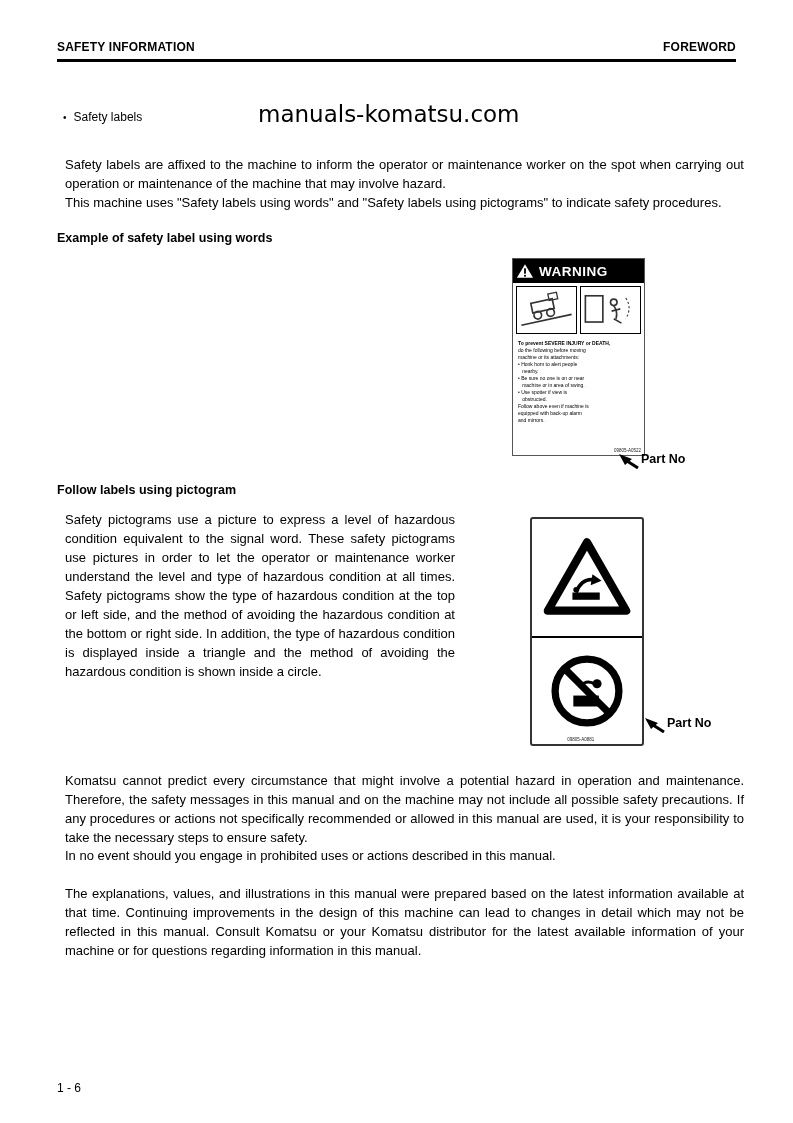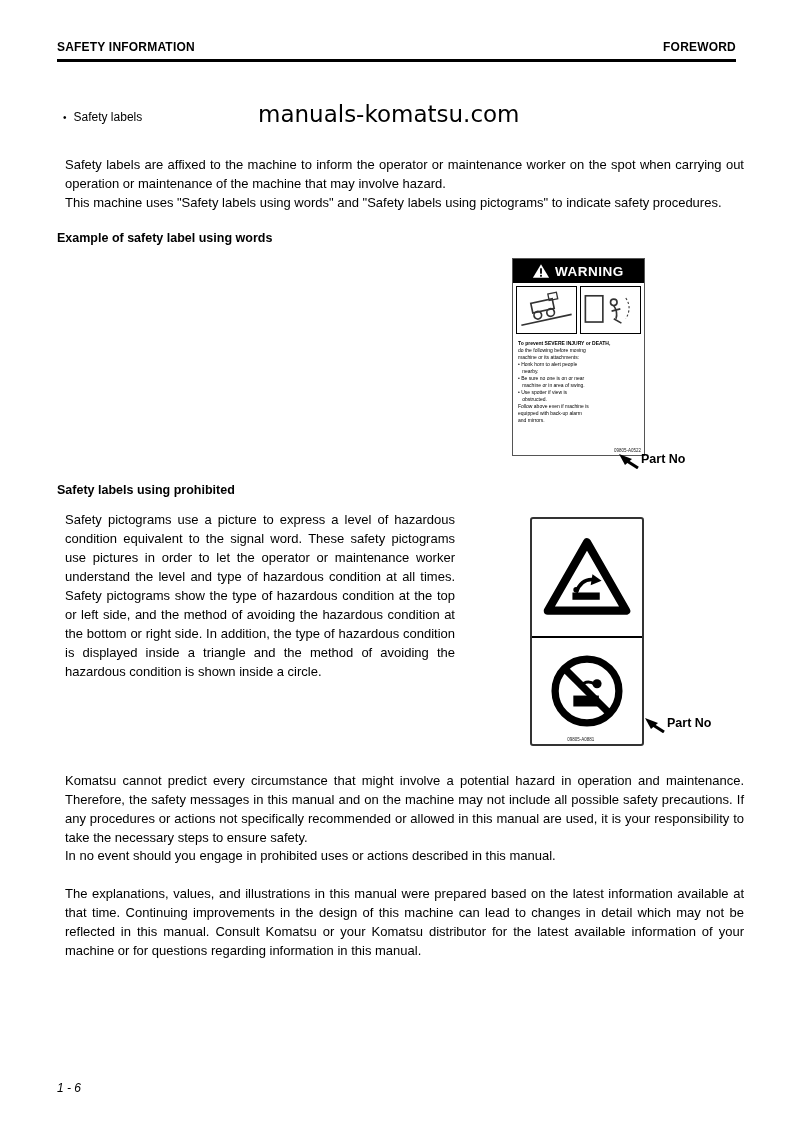--- a/index.html
+++ b/index.html
@@ -21,27 +21,27 @@
   .p1{top:147px;}
   .p2{top:185px;text-align:left;}
   .heading{position:absolute;left:57px;font-size:12.5px;font-weight:bold;}
   .h-example{top:231px;}
   .h-pictogram{top:483px;}
   .p-pictogram{top:502px;width:390px;}
   .p-close1{top:763px;}
   .p-close2{top:838px;text-align:left;}
   .p-close3{top:876px;}
   .p-close4{top:960px;text-align:left;}
-  .footer{position:absolute;left:57px;top:1081px;font-size:12px;font-style:italic;}
+  .footer{position:absolute;left:57px;top:1081px;font-size:12px;}
 
   
   .wlabel{position:absolute;left:512px;top:258px;width:133px;height:198px;
           border:1px solid #555;background:#fff;}
   .wlabel-head{height:24px;background:#000;color:#fff;display:flex;align-items:center;
-               gap:5px;padding:0 19px;font-size:13.5px;font-weight:bold;letter-spacing:.5px;}
+               gap:5px;padding:0 3px;font-size:13.5px;font-weight:bold;letter-spacing:.5px;}
   .tri-icon{width:18px;height:16px;flex:0 0 auto;}
   .wlabel-pictos{display:flex;gap:3px;padding:3px 3px 2px;}
   .picto-cell{flex:1;height:48px;border:1px solid #000;background:#fff;}
   .picto-cell svg{width:100%;height:100%;}
   .wlabel-fine{padding:4px 5px 0;}
   .fine-line{font-size:5px;line-height:7px;white-space:pre;}
   .fl-b{font-weight:bold;}
   .wlabel-code{position:absolute;right:3px;bottom:2px;font-size:4.5px;color:#222;}
 
   
@@ -133,21 +133,21 @@
   </div>
 
   <div class="partno partno1">
     <svg viewBox="0 0 22 16">
       <polygon points="1,1 14,6 7,12" fill="#000"></polygon>
       <path d="M9,8 L20,15" stroke="#000" stroke-width="3"></path>
     </svg>
     <span>Part No</span>
   </div>
 
-  <div class="heading h-pictogram">Safety labels using prohibited</div>
+  <div class="heading h-pictogram">Follow labels using pictogram</div>
   <div class="para p-pictogram">Safety pictograms use a picture to express a level of hazardous condition equivalent to the signal word. These safety pictograms use pictures in order to let the operator or maintenance worker understand the level and type of hazardous condition at all times. Safety pictograms show the type of hazardous condition at the top or left side, and the method of avoiding the hazardous condition at the bottom or right side. In addition, the type of hazardous condition is displayed inside a triangle and the method of avoiding the hazardous condition is shown inside a circle.</div>
 
   <div class="plabel">
     <div class="plabel-top">
       <svg viewBox="0 0 100 90">
         <path d="M50,7 L93,82 L7,82 Z" fill="#fff" stroke="#000" stroke-width="9" stroke-linejoin="round"></path>
         <path d="M38,62 q6,-16 20,-14" stroke="#000" stroke-width="4" fill="none"></path>
         <polygon points="56,42 66,49 54,54" fill="#000"></polygon>
         <rect x="34" y="62" width="30" height="8" fill="#000"></rect>
         <circle cx="38" cy="59" r="3" fill="#000"></circle>

